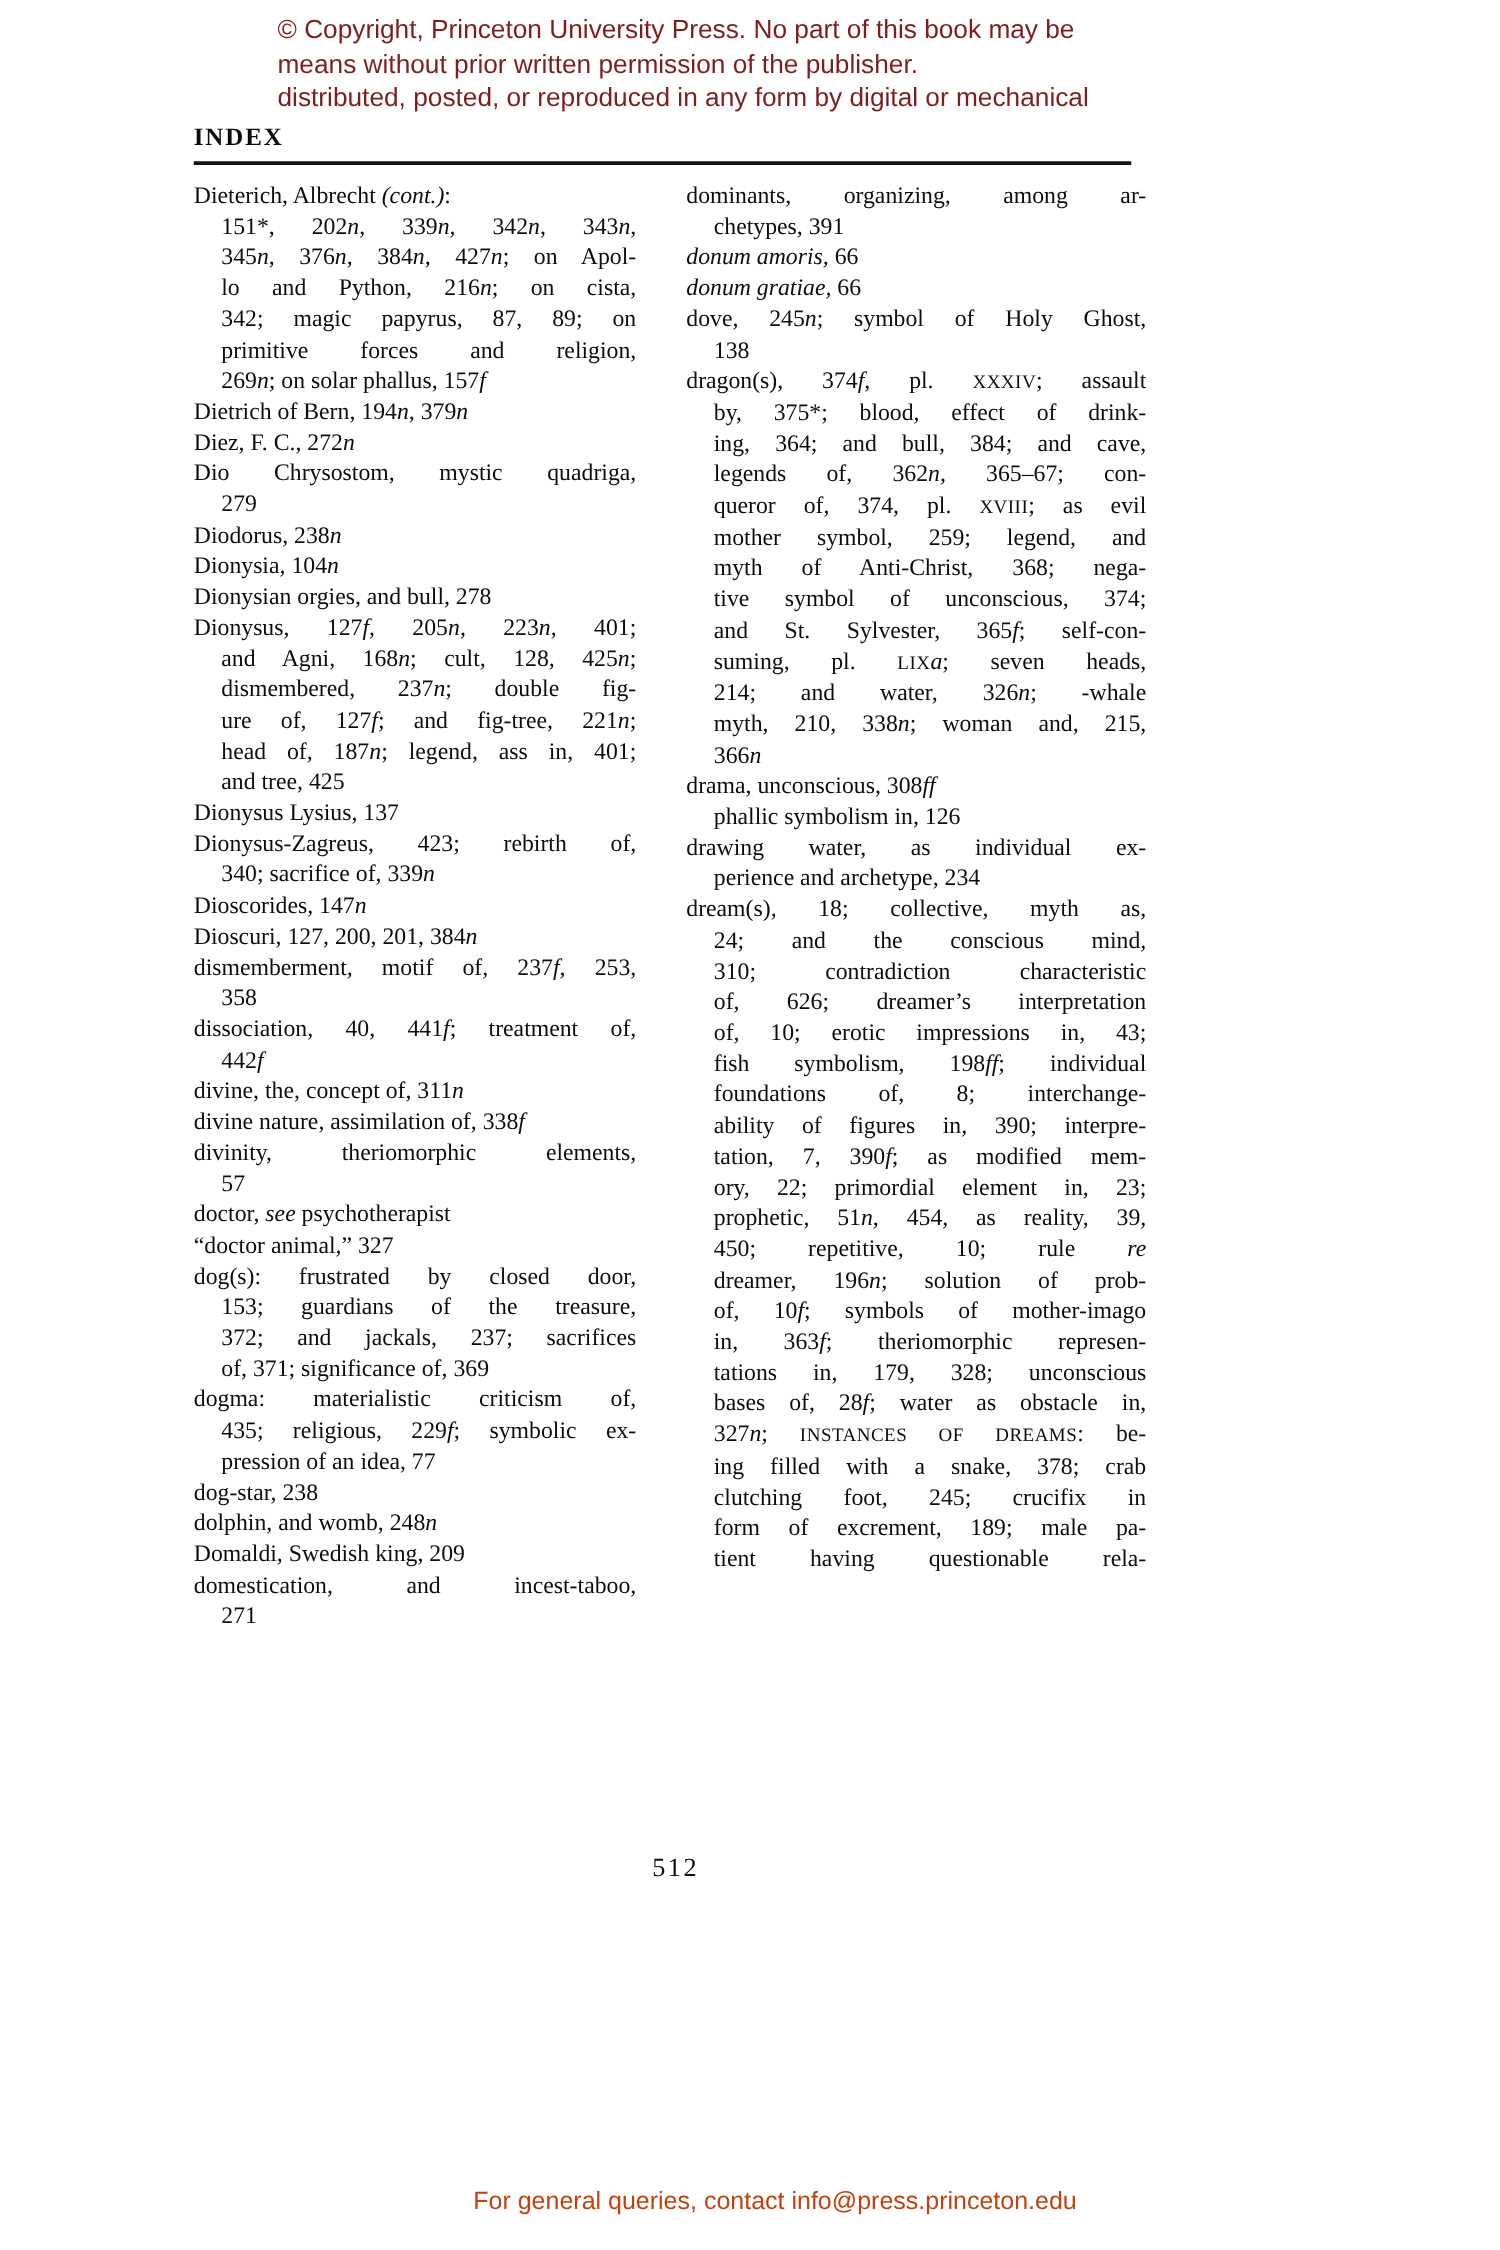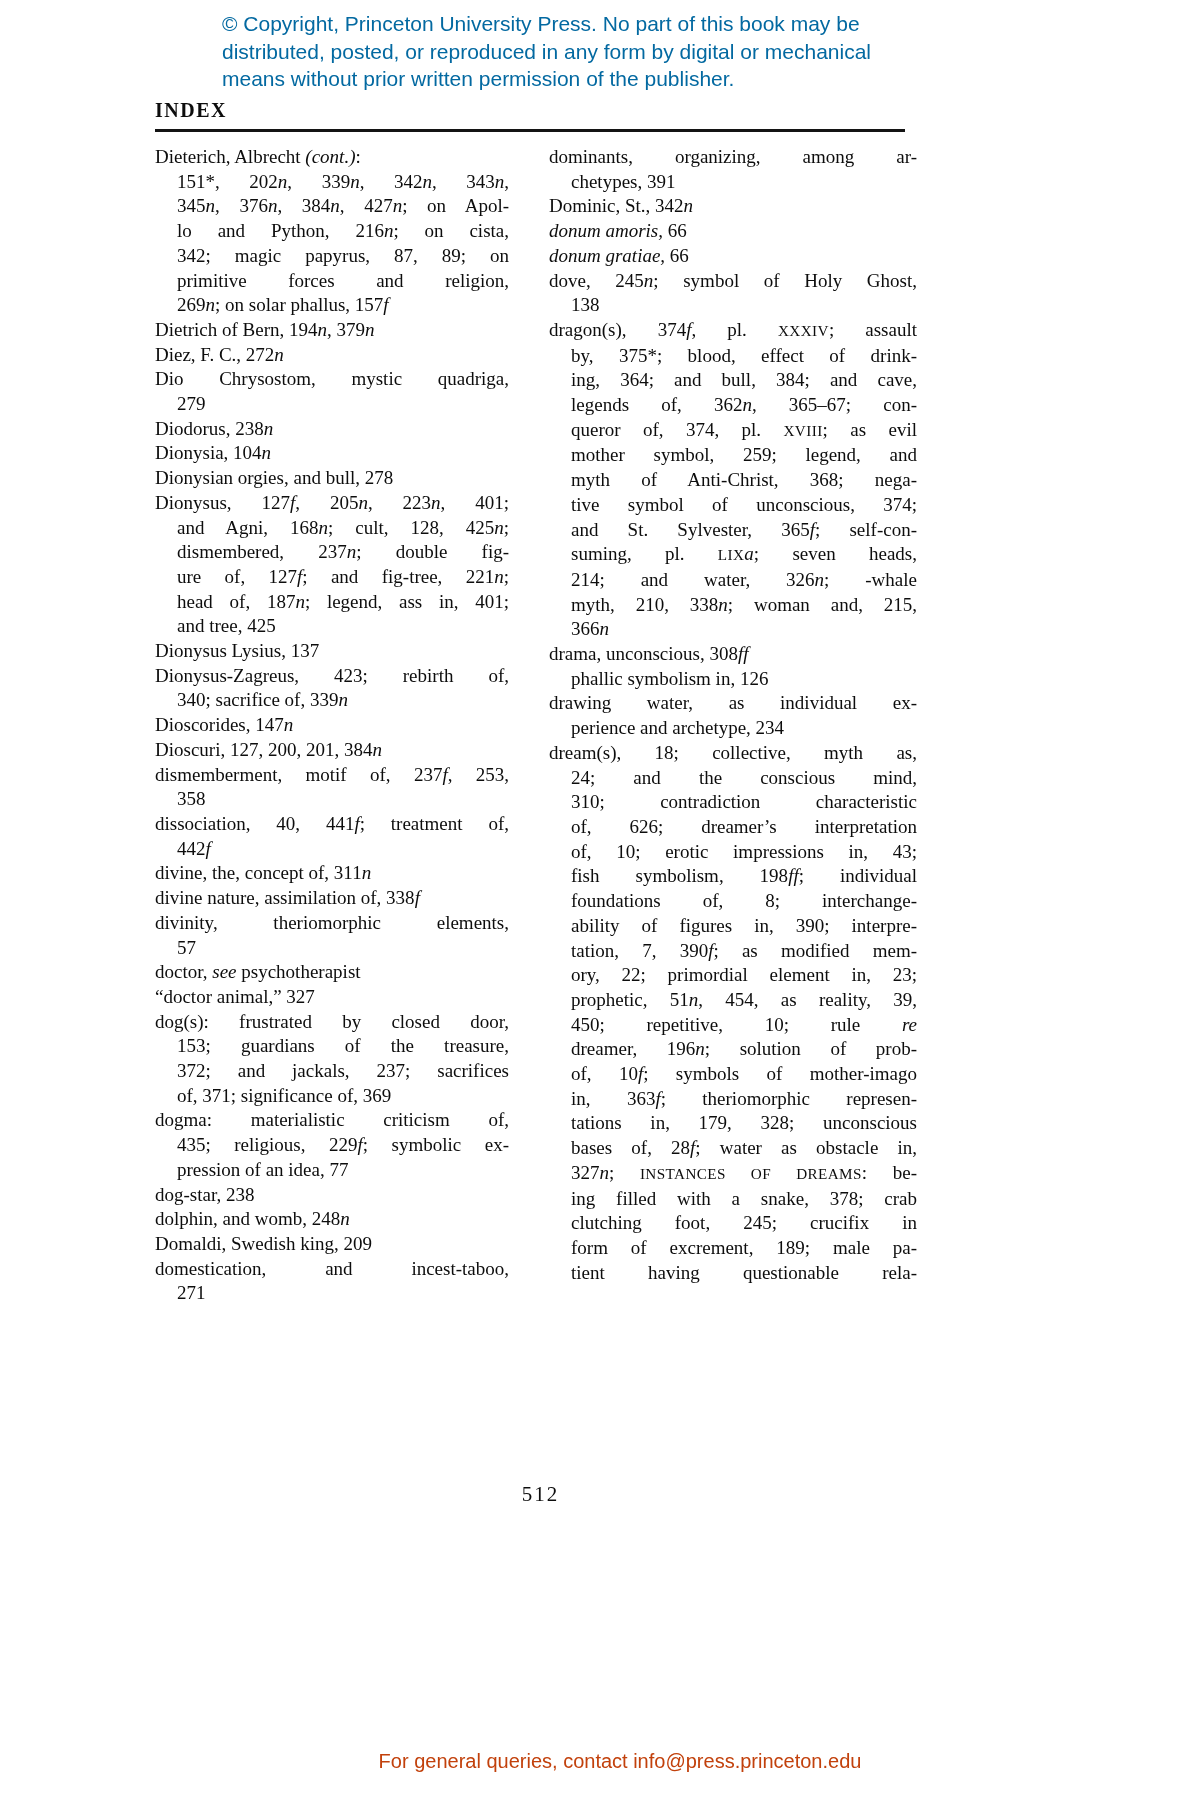--- a/index.html
+++ b/index.html
@@ -13,21 +13,21 @@
     font-family: "Liberation Serif", serif;
     overflow: hidden;
   }
   .copyright {
     position: absolute;
     left: 222px;
     top: 10px;
     font-family: "Liberation Sans", sans-serif;
     font-size: 21px;
     line-height: 27.5px;
-    color: #0369a1;
+    color: #7f1d1d;
     white-space: nowrap;
   }
   .index-heading {
     position: absolute;
     left: 155px;
     top: 99px;
     width: 750px;
     font-family: "Liberation Serif", serif;
     font-weight: bold;
     font-size: 20px;
@@ -89,22 +89,22 @@
     padding-left: 20px;
   }
 </style>
 </head>
 <body>
 
 <div class="page">
 
   <div class="copyright">
     <div>© Copyright, Princeton University Press. No part of this book may be</div>
+    <div>means without prior written permission of the publisher.</div>
     <div>distributed, posted, or reproduced in any form by digital or mechanical</div>
-    <div>means without prior written permission of the publisher.</div>
   </div>
 
   <div class="index-heading">INDEX</div>
 
   <div class="rule"></div>
 
   <div class="columns">
     <div class="col col-left" id="col-left">
         <div class="ln">Dieterich, Albrecht <i>(cont.)</i>:</div>
         <div class="ln ind jl">151*, 202<i>n</i>, 339<i>n</i>, 342<i>n</i>, 343<i>n</i>,</div>
@@ -150,21 +150,20 @@
         <div class="ln ind">pression of an idea, 77</div>
         <div class="ln">dog-star, 238</div>
         <div class="ln">dolphin, and womb, 248<i>n</i></div>
         <div class="ln">Domaldi, Swedish king, 209</div>
         <div class="ln jl">domestication, and incest-taboo,</div>
         <div class="ln ind">271</div>
       </div>
     <div class="col col-right" id="col-right">
         <div class="ln jl">dominants, organizing, among ar-</div>
         <div class="ln ind">chetypes, 391</div>
-        <div class="ln">Dominic, St., 342<i>n</i></div>
         <div class="ln"><i>donum amoris,</i> 66</div>
         <div class="ln"><i>donum gratiae,</i> 66</div>
         <div class="ln jl">dove, 245<i>n</i>; symbol of Holy Ghost,</div>
         <div class="ln ind">138</div>
         <div class="ln jl">dragon(s), 374<i>f</i>, pl. <span class="sc">xxxiv</span>; assault</div>
         <div class="ln ind jl">by, 375*; blood, effect of drink-</div>
         <div class="ln ind jl">ing, 364; and bull, 384; and cave,</div>
         <div class="ln ind jl">legends of, 362<i>n</i>, 365–67; con-</div>
         <div class="ln ind jl">queror of, 374, pl. <span class="sc">xviii</span>; as evil</div>
         <div class="ln ind jl">mother symbol, 259; legend, and</div>

